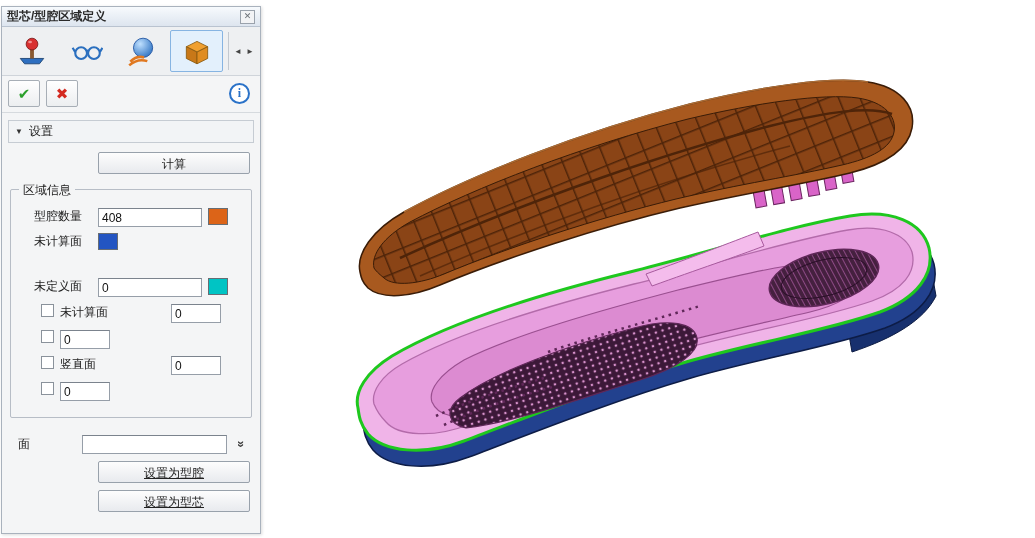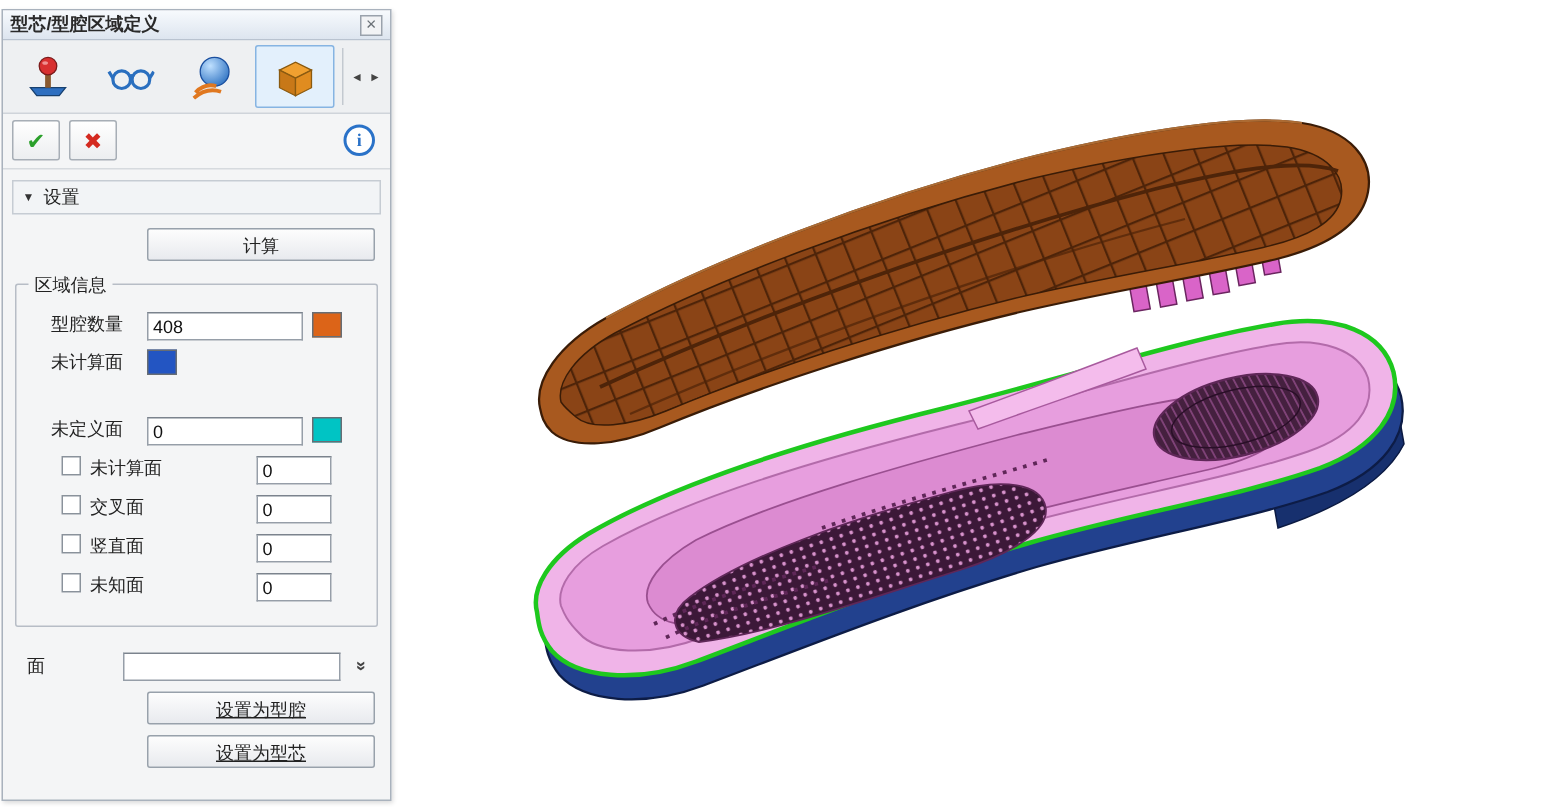--- a/index.html
+++ b/index.html
@@ -257,31 +257,29 @@
       <span class="swatch" style="background-color: rgb(0, 196, 196);"></span>
     </div>
 
     <div class="crow">
       <span class="cb"></span>
       <span class="lbl">未计算面</span>
       <input class="fld" value="0" style="">
     </div>
     <div class="crow">
       <span class="cb"></span>
-      <span class="lbl">交叉面</span>
       <input class="fld" value="0" style="">
     </div>
     <div class="crow">
       <span class="cb"></span>
       <span class="lbl">竖直面</span>
       <input class="fld" value="0" style="">
     </div>
     <div class="crow">
       <span class="cb"></span>
-      <span class="lbl">未知面</span>
       <input class="fld" value="0" style="">
     </div>
   </div>
 
   <div class="facerow">
     <span class="lbl">面</span>
     <input class="fld" value="" style="">
     <button class="chevbtn">
       <span class="rot">»</span>
     </button>

